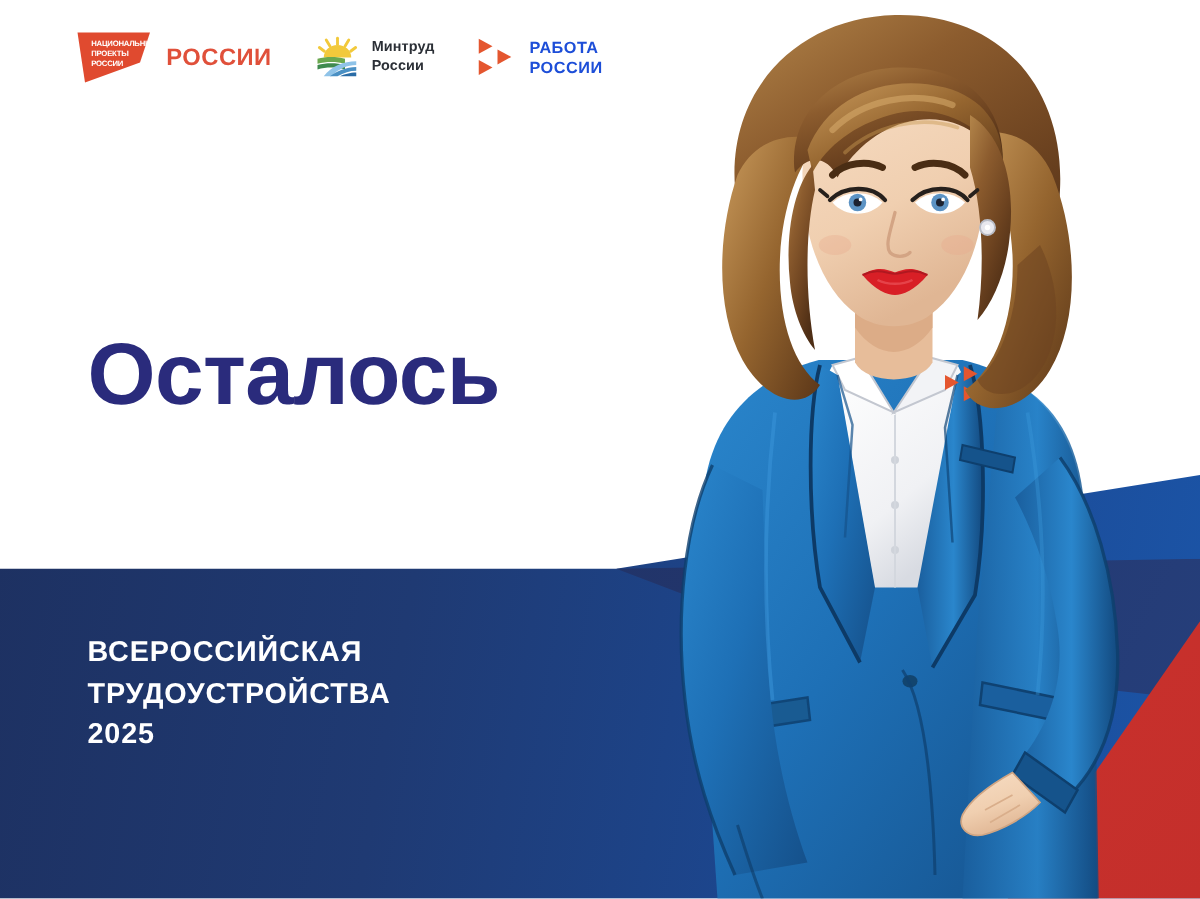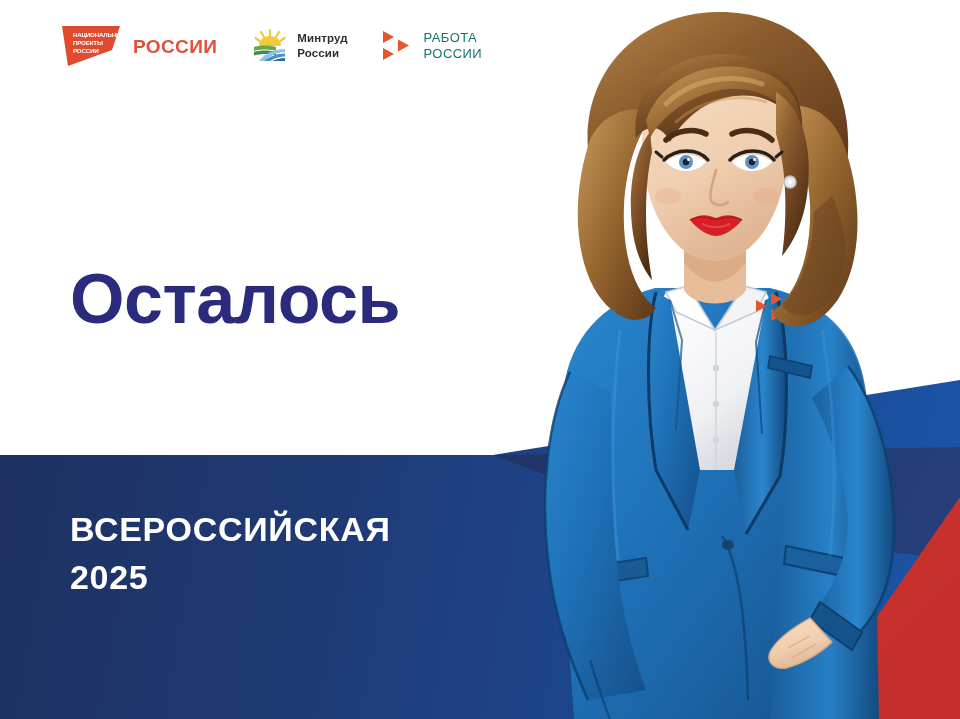--- a/index.html
+++ b/index.html
@@ -82,23 +82,23 @@
   .mt-text {
     color: #2b2f36;
     font-size: 11.5px;
     font-weight: 700;
     line-height: 1.28;
     letter-spacing: 0.1px;
   }
 
   .rr-mark { width: 34px; height: 34px; }
   .rr-text {
-    color: #0f766e;
+    color: #1d4ed8;
     font-size: 13px;
-    font-weight: 400;
+    font-weight: 700;
     line-height: 1.2;
     letter-spacing: 0.4px;
   }
 
   
   .headline {
     position: absolute;
     left: 70px;
     top: 196px;
     z-index: 6;
@@ -111,21 +111,21 @@
   }
   .headline .l2 { display: block; padding-left: 60px; }
 
   
   .fair-title {
     position: absolute;
     left: 70px;
     top: 505px;
     z-index: 6;
     color: #ffffff;
-    font-size: 34px;
+    font-size: 23px;
     font-weight: 700;
     line-height: 1.42;
     letter-spacing: 0.7px;
     text-transform: uppercase;
   }
   .fair-title div { white-space: nowrap; }
 
   
   .figure {
     position: absolute;
@@ -367,16 +367,17 @@
       </span>
     </div>
   </div>
 
   <div class="headline">
     <span class="l1">Осталось</span>
   </div>
 
   <div class="fair-title">
     <div>ВСЕРОССИЙСКАЯ</div>
+    <div>ТРУДОУСТРОЙСТВА</div>
     <div>2025</div>
   </div>
 
 </div>
 
 </body></html>

